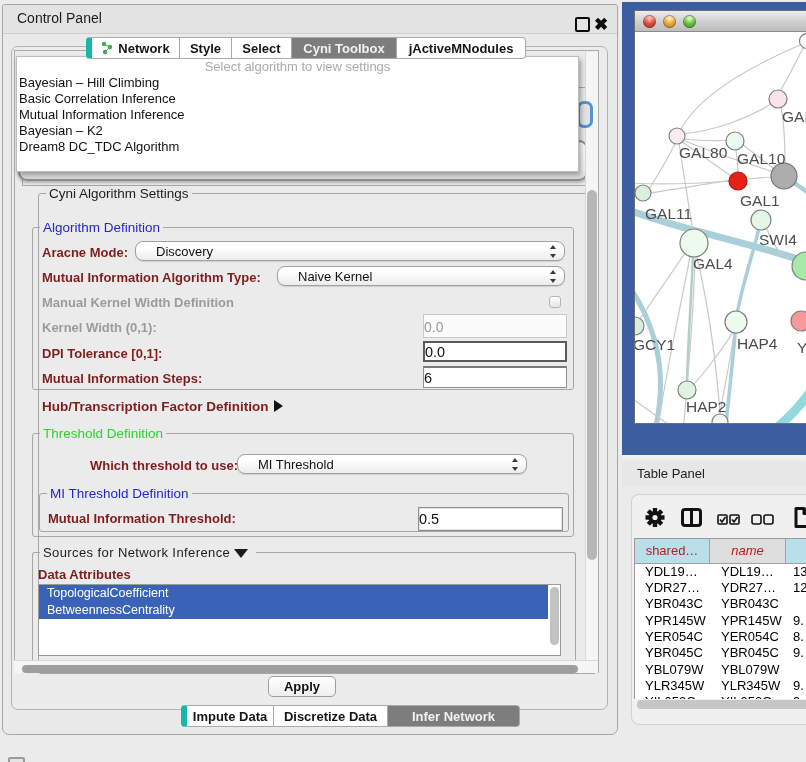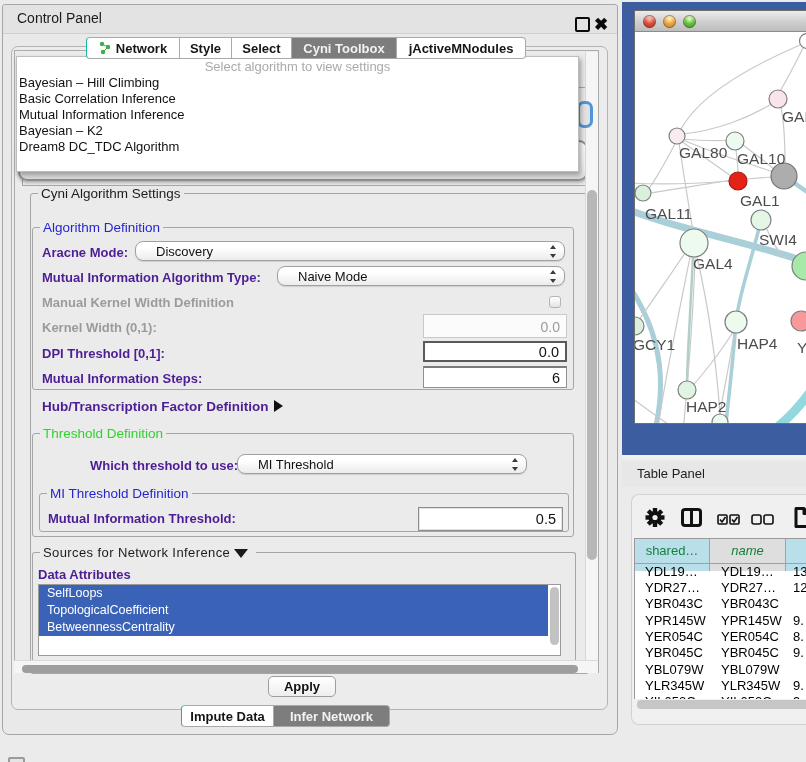--- a/index.html
+++ b/index.html
@@ -9,21 +9,21 @@
 .b { font-weight:bold; }
 
 #cpwin { left:2px; top:4px; width:616px; height:731px; background:#e9e9e9; border:1px solid #a6a6a6; border-radius:3px 3px 7px 7px; }
 #cptitle { left:0; top:0; width:100%; height:29px; background:#e3e3e3; border-bottom:1px solid #cfcfcf; border-radius:3px 3px 0 0; }
 #cptitle .t { position:absolute; left:14px; top:5px; font-size:14px; color:#1c1c1c; }
 #btn-float { left:572px; top:12px; width:15px; height:15px; border:2.5px solid #0a0a0a; border-radius:2px; }
 #btn-close { left:591px; top:9px; font-size:17px; font-weight:bold; color:#0a0a0a; }
 
 .seg { display:flex; height:22px;  font-size:13px; font-weight:bold; color:#151515; }
 .seg .s { background:#fff; border:1px solid #a9a9a9; border-left:none; display:flex; align-items:center; justify-content:center; white-space:nowrap; }
-.seg .s:first-child { border-left:1px solid #14b8a6; border-radius:4px 0 0 4px; }
+.seg .s:first-child { border-left:6px solid #14b8a6; border-radius:4px 0 0 4px; }
 .seg .s:last-child { border-radius:0 4px 4px 0;text-align:center; }
 .seg .sel { background:#7d7d7d; color:#f2f2f2; }
 #toptabs { left:86px; top:37px; }
 
 #innerpanel { left:11px; top:46px; width:597px; height:664px; background:#ececec; border:1px solid #b3b3b3; border-radius:7px; }
 #scrollpane { left:14px; top:50px; width:585px; height:623px; border:1px solid #ababab; background:#ebebeb; }
 
 #vsb { left:585px; top:52px; width:13px; height:608px; background:#f5f5f5; border-left:1px solid #d9d9d9; }
 #vsb .th { position:absolute; left:1px; top:138px; width:10px; height:370px; background:#b7b7b7; border-radius:5px; }
 #hsb { left:14px; top:660px; width:584px; height:13px; background:#f5f5f5; border-top:1px solid #d9d9d9; }
@@ -34,50 +34,50 @@
 #focusfrag { left:577px; top:101px; width:16px; height:27px; border:3px solid #4f95d8; border-radius:7px; background:#e2e2e2; }
 
 #popup { left:16px; top:56px; width:563px; height:116px; background:#fff; border:1px solid #bdbdbd; box-shadow:2px 3px 5px rgba(0,0,0,0.35); font-size:13px; color:#111; }
 #popup .hint { height:18px; text-align:center; color:#aaa; padding-top:2px; }
 #popup .it { height:16px; line-height:16px; padding-left:2px; white-space:nowrap; }
 
 .grp { border:1px solid #a6a6a6; border-radius:3px; }
 .gt { position:absolute; top:-8px; left:7px; background:#ebebeb; padding:0 3px; font-size:13.5px; color:#1c1c1c; white-space:nowrap; }
 .gt.blue { color:#2525cf; }
 .gt.green { color:#2ed32e; }
-.lbl { position:absolute; font-size:13px; font-weight:bold; color:#4c1d95; white-space:nowrap; }
+.lbl { position:absolute; font-size:13px; font-weight:bold; color:#7f1d1d; white-space:nowrap; }
 .lbl.dis { color:#9b9b9b; }
 
 .combo { position:absolute; background:linear-gradient(#ffffff 30%,#f4f4f4 70%,#ececec); border:1px solid #a0a0a0; border-radius:8px; font-size:13px; color:#111; box-shadow:0 1px 1px rgba(0,0,0,0.12); }
 .combo .tx { position:absolute; left:20px; top:2px; }
 .combo .ar { position:absolute; right:6px; top:2px; width:9px; height:15px; }
 .combo .ar:before { content:""; position:absolute; left:1px; top:1px; border-left:3px solid transparent; border-right:3px solid transparent; border-bottom:4.5px solid #3a3a3a; }
 .combo .ar:after { content:""; position:absolute; left:1px; bottom:1px; border-left:3px solid transparent; border-right:3px solid transparent; border-top:4.5px solid #3a3a3a; }
 
-.fld { position:absolute; background:#fff; font-size:13px; color:#111; text-align:right; padding:2px 6px 0 0; }
+.fld { position:absolute; background:#fff; font-size:13px; color:#111; padding:2px 6px 0 0; }
 
 #datalist { left:38px; top:584px; width:523px; height:72px; background:#fff; border:1px solid #9a9a9a; }
 #datalist .row { height:17px; line-height:17px; background:#3a63b8; color:#fff; font-size:12.5px; padding-left:8px; width:509px; }
 #datalist .vtrack { position:absolute; right:0; top:0; width:12px; height:70px; background:#fff; }
 #datalist .vth { position:absolute; right:1px; top:2px; width:9px; height:58px; background:#c2c2c2; border-radius:4.5px; }
 
 #applybtn { left:268px; top:676px; width:68px; height:21px; background:linear-gradient(#ffffff,#eeeeee); border:1px solid #9e9e9e; border-radius:5px; text-align:center; font-size:13px; font-weight:bold; color:#111; padding-top:2px; }
 #bottabs { left:145px; top:705px;margin-left:36px; }
 
 #desktop { left:622px; top:2px; width:184px; height:453px; background:#3c5da0; }
 #macwin { left:634px; top:10px; width:172px; height:414px; border:1px solid #6e6e6e; border-right:none; background:#fff; }
 #mactitle { position:absolute; left:0; top:0; width:100%; height:21px; background:linear-gradient(#ececec,#cfcfcf 55%,#bdbdbd); border-bottom:1px solid #8c8c8c; }
 .tl { position:absolute; top:4px; width:13px; height:13px; border-radius:50%; box-shadow:inset 0 0 0 1px rgba(80,40,20,0.45), inset 0 2px 2px rgba(255,255,255,0.55); }
 #netsvg { position:absolute; left:0; top:22px; width:172px; height:390px; }
 
 #tpbar { left:622px; top:455px; width:184px; height:32px; background:linear-gradient(#f4f4f4,#e7e7e7 25%,#e7e7e7);text-align:right; }
 #tpbar .t { position:absolute; left:15px; top:11px; font-size:13px; color:#222; }
 #tcard { left:631px; top:494px; width:175px; height:231px; background:#f0f0f0; border:1px solid #d2d2d2; border-right:none; border-radius:8px 0 0 8px; }
 #ttable { left:634px; top:538px; width:172px; height:173px; background:#fff; border-left:1px solid #9a9a9a; border-top:1px solid #9a9a9a; font-size:13px; }
-.hc { position:absolute; top:0; height:32px; border-right:1px solid #9aa6a8; text-align:center; padding-top:4px; font-size:13px; color:#15803d; }
+.hc { position:absolute; top:0; height:24px; border-right:1px solid #9aa6a8; text-align:center; padding-top:4px; font-size:13px; color:#b91c1c; }
 .tr { position:absolute; height:16px; color:#000; font-size:13px; white-space:nowrap; }
 #thsb { left:634px; top:699px; width:172px; height:12px; background:#f0f0f0; overflow:hidden; }
 #thsb .th { position:absolute; left:3px; top:1px; width:180px; height:9px; background:#c6c6c6; border-radius:4px; }
 #miniicon { left:8px; top:757px; width:17px; height:10px; border:2px solid #9a9a9a; border-radius:2px; background:#e4e4e4; }
 </style>
 </head>
 <body>
 
 <div class="abs" id="cpwin">
   <div class="abs" id="cptitle">
@@ -86,42 +86,42 @@
   <div class="abs" id="btn-float"></div>
   <div class="abs" id="btn-close">✖</div>
 </div>
 
 <div class="abs" id="innerpanel"></div>
 <div class="abs" id="scrollpane"></div>
 
 <div class="abs" id="hiddenGroup"></div>
 <div class="abs" id="galcombo"></div>
 
-<div class="abs grp" id="cynigrp" style="left:30px; top:193px; width:559px; height:481px;">
+<div class="abs grp" id="cynigrp" style="left:38px; top:193px; width:559px; height:481px;">
   <span class="gt" style="background:#e9e9e9;">Cyni Algorithm Settings</span>
 </div>
 
 <div class="abs grp" style="left:32px; top:227px; width:542px; height:163px;">
   <span class="gt blue">Algorithm Definition</span>
 </div>
 <span class="lbl" style="left:42px; top:245px;">Aracne Mode:</span>
 <div class="abs combo" style="left:135px; top:241px; width:430px; height:20px;">
     <span class="tx">Discovery</span>
     <span class="ar"></span>
   </div>
 <span class="lbl" style="left:42px; top:270px;">Mutual Information Algorithm Type:</span>
 <div class="abs combo" style="left:277px; top:266px; width:288px; height:20px;">
-    <span class="tx">Naive Mode</span>
+    <span class="tx">Naive Kernel</span>
     <span class="ar"></span>
   </div>
 <span class="lbl dis" style="left:42px; top:295px;">Manual Kernel Width Definition</span>
 <div class="abs" style="left:549px; top:296px; width:12px; height:12px; border:1px solid #b5b5b5; border-radius:3px; background:linear-gradient(#ffffff,#e4e4e4);"></div>
 <span class="lbl dis" style="left:42px; top:320px;">Kernel Width (0,1):</span>
 <div class="fld" style="left:423px; top:314px; width:144px; height:24px; background:#fbfbfb; border:1px solid #c9c9c9; color:#9b9b9b; font-size:14px; padding-top:4px;">0.0</div>
-<span class="lbl" style="left:42px; top:346px;">DPI Threshold [0,1]:</span>
+<span class="lbl" style="left:42px; top:346px;">DPI Tolerance [0,1]:</span>
 <div class="fld" style="left:423px; top:341px; width:144px; height:21px; border:2px solid #5a5a5a; font-size:14.5px; padding-top:1px;">0.0</div>
 <span class="lbl" style="left:42px; top:371px;">Mutual Information Steps:</span>
 <div class="fld" style="left:423px; top:366px; width:144px; height:22px; border:1px solid #909090; border-top:2px solid #7a7a7a; font-size:14.5px; padding-top:2px;">6</div>
 <span class="lbl" style="left:42px; top:399px; font-size:13.5px;">Hub/Transcription Factor Definition</span>
 <div class="abs" style="left:274px; top:400px; border-top:6px solid transparent; border-bottom:6px solid transparent; border-left:9px solid #111;"></div>
 
 <div class="abs grp" style="left:32px; top:433px; width:542px; height:104px;">
   <span class="gt green">Threshold Definition</span>
 </div>
 <span class="lbl" style="left:90px; top:458px;">Which threshold to use:</span>
@@ -134,21 +134,20 @@
 </div>
 <span class="lbl" style="left:48px; top:511px;">Mutual Information Threshold:</span>
 <div class="fld" style="left:418px; top:507px; width:145px; height:24px; border:1px solid #8e8e8e; box-shadow:inset 0 0 0 1px #e2e2e2; font-size:14.5px; padding-top:3px;">0.5</div>
 
 <div class="abs grp" style="left:32px; top:552px; width:544px; height:120px; border-bottom:none;">
   <span class="gt" style="font-size:13px; letter-spacing:0.4px; padding-right:26px;">Sources for Network Inference</span>
 </div>
 <div class="abs" style="left:234px; top:549px; border-left:7.5px solid transparent; border-right:7.5px solid transparent; border-top:9.5px solid #1a1a1a;"></div>
 <span class="lbl" style="left:38px; top:567px;">Data Attributes</span>
 <div class="abs" id="datalist">
-  <div class="row">SelfLoops</div>
   <div class="row">TopologicalCoefficient</div>
   <div class="row">BetweennessCentrality</div>
   <div class="vtrack"></div>
     <div class="vth"></div>
 </div>
 
 <div class="abs" id="vsb">
     <div class="th"></div>
   </div>
 <div class="abs" id="hsb">
@@ -175,21 +174,22 @@
       </svg>Network</div>
   <div class="s" style="width:52px;">Style</div>
   <div class="s" style="width:60px;">Select</div>
   <div class="s sel" style="width:105px;">Cyni Toolbox</div>
   <div class="s" style="width:129px;">jActiveMNodules</div>
 </div>
 
 <div class="abs" id="applybtn">Apply</div>
 <div class="abs seg" id="bottabs">
   <div class="s" style="width:93px;">Impute Data</div>
-  <div class="s sel" style="width:116px;">Infer Network</div>
+  <div class="s" style="width:114px;">Discretize Data</div>
+  <div class="s sel" style="width:132px;">Infer Network</div>
 </div>
 
 <div class="abs" id="desktop"></div>
 <div class="abs" id="macwin">
   <div id="mactitle">
     <span class="tl" style="left:8px;  background:radial-gradient(circle at 50% 30%, #f8b0a6 8%, #dd4a3b 45%, #a52e22 100%);"></span>
     <span class="tl" style="left:28px; background:radial-gradient(circle at 50% 30%, #ffe9a8 8%, #e8a33d 45%, #b67b1d 100%);"></span>
     <span class="tl" style="left:48px; background:radial-gradient(circle at 50% 30%, #d2f5b0 8%, #62c13c 45%, #3c8f22 100%);"></span>
   </div>
   <svg id="netsvg" viewBox="0 0 172 390">

